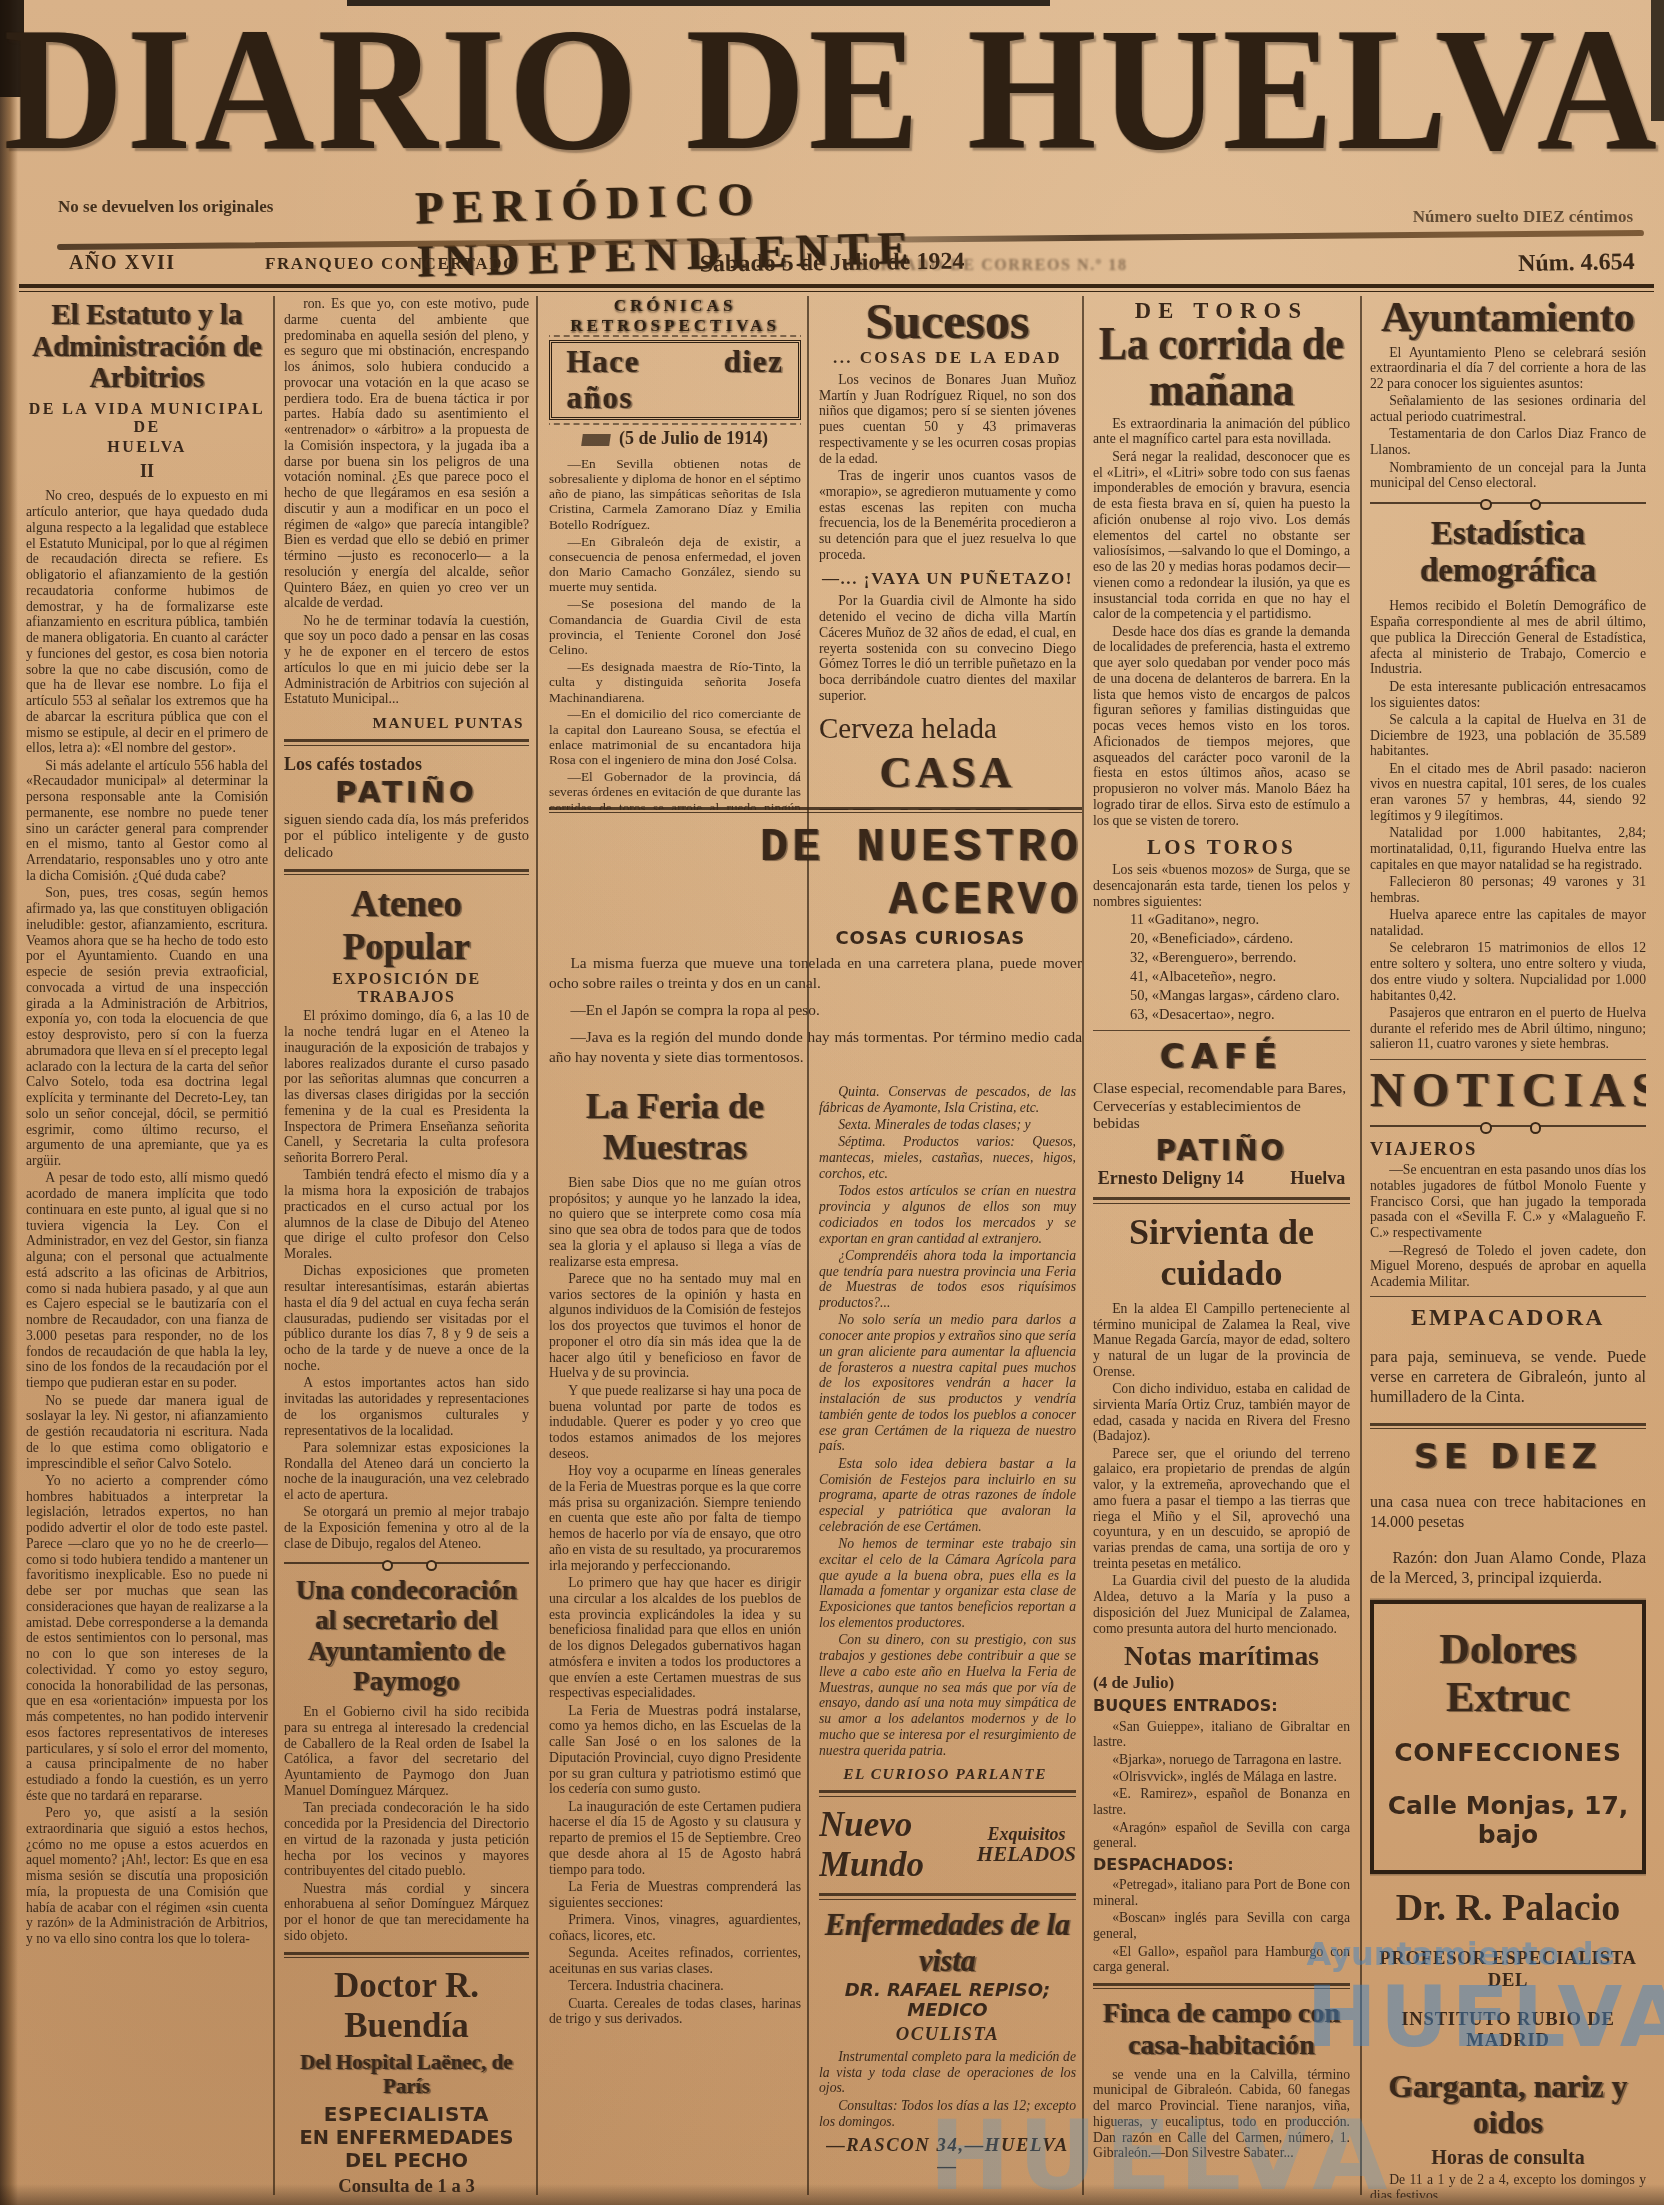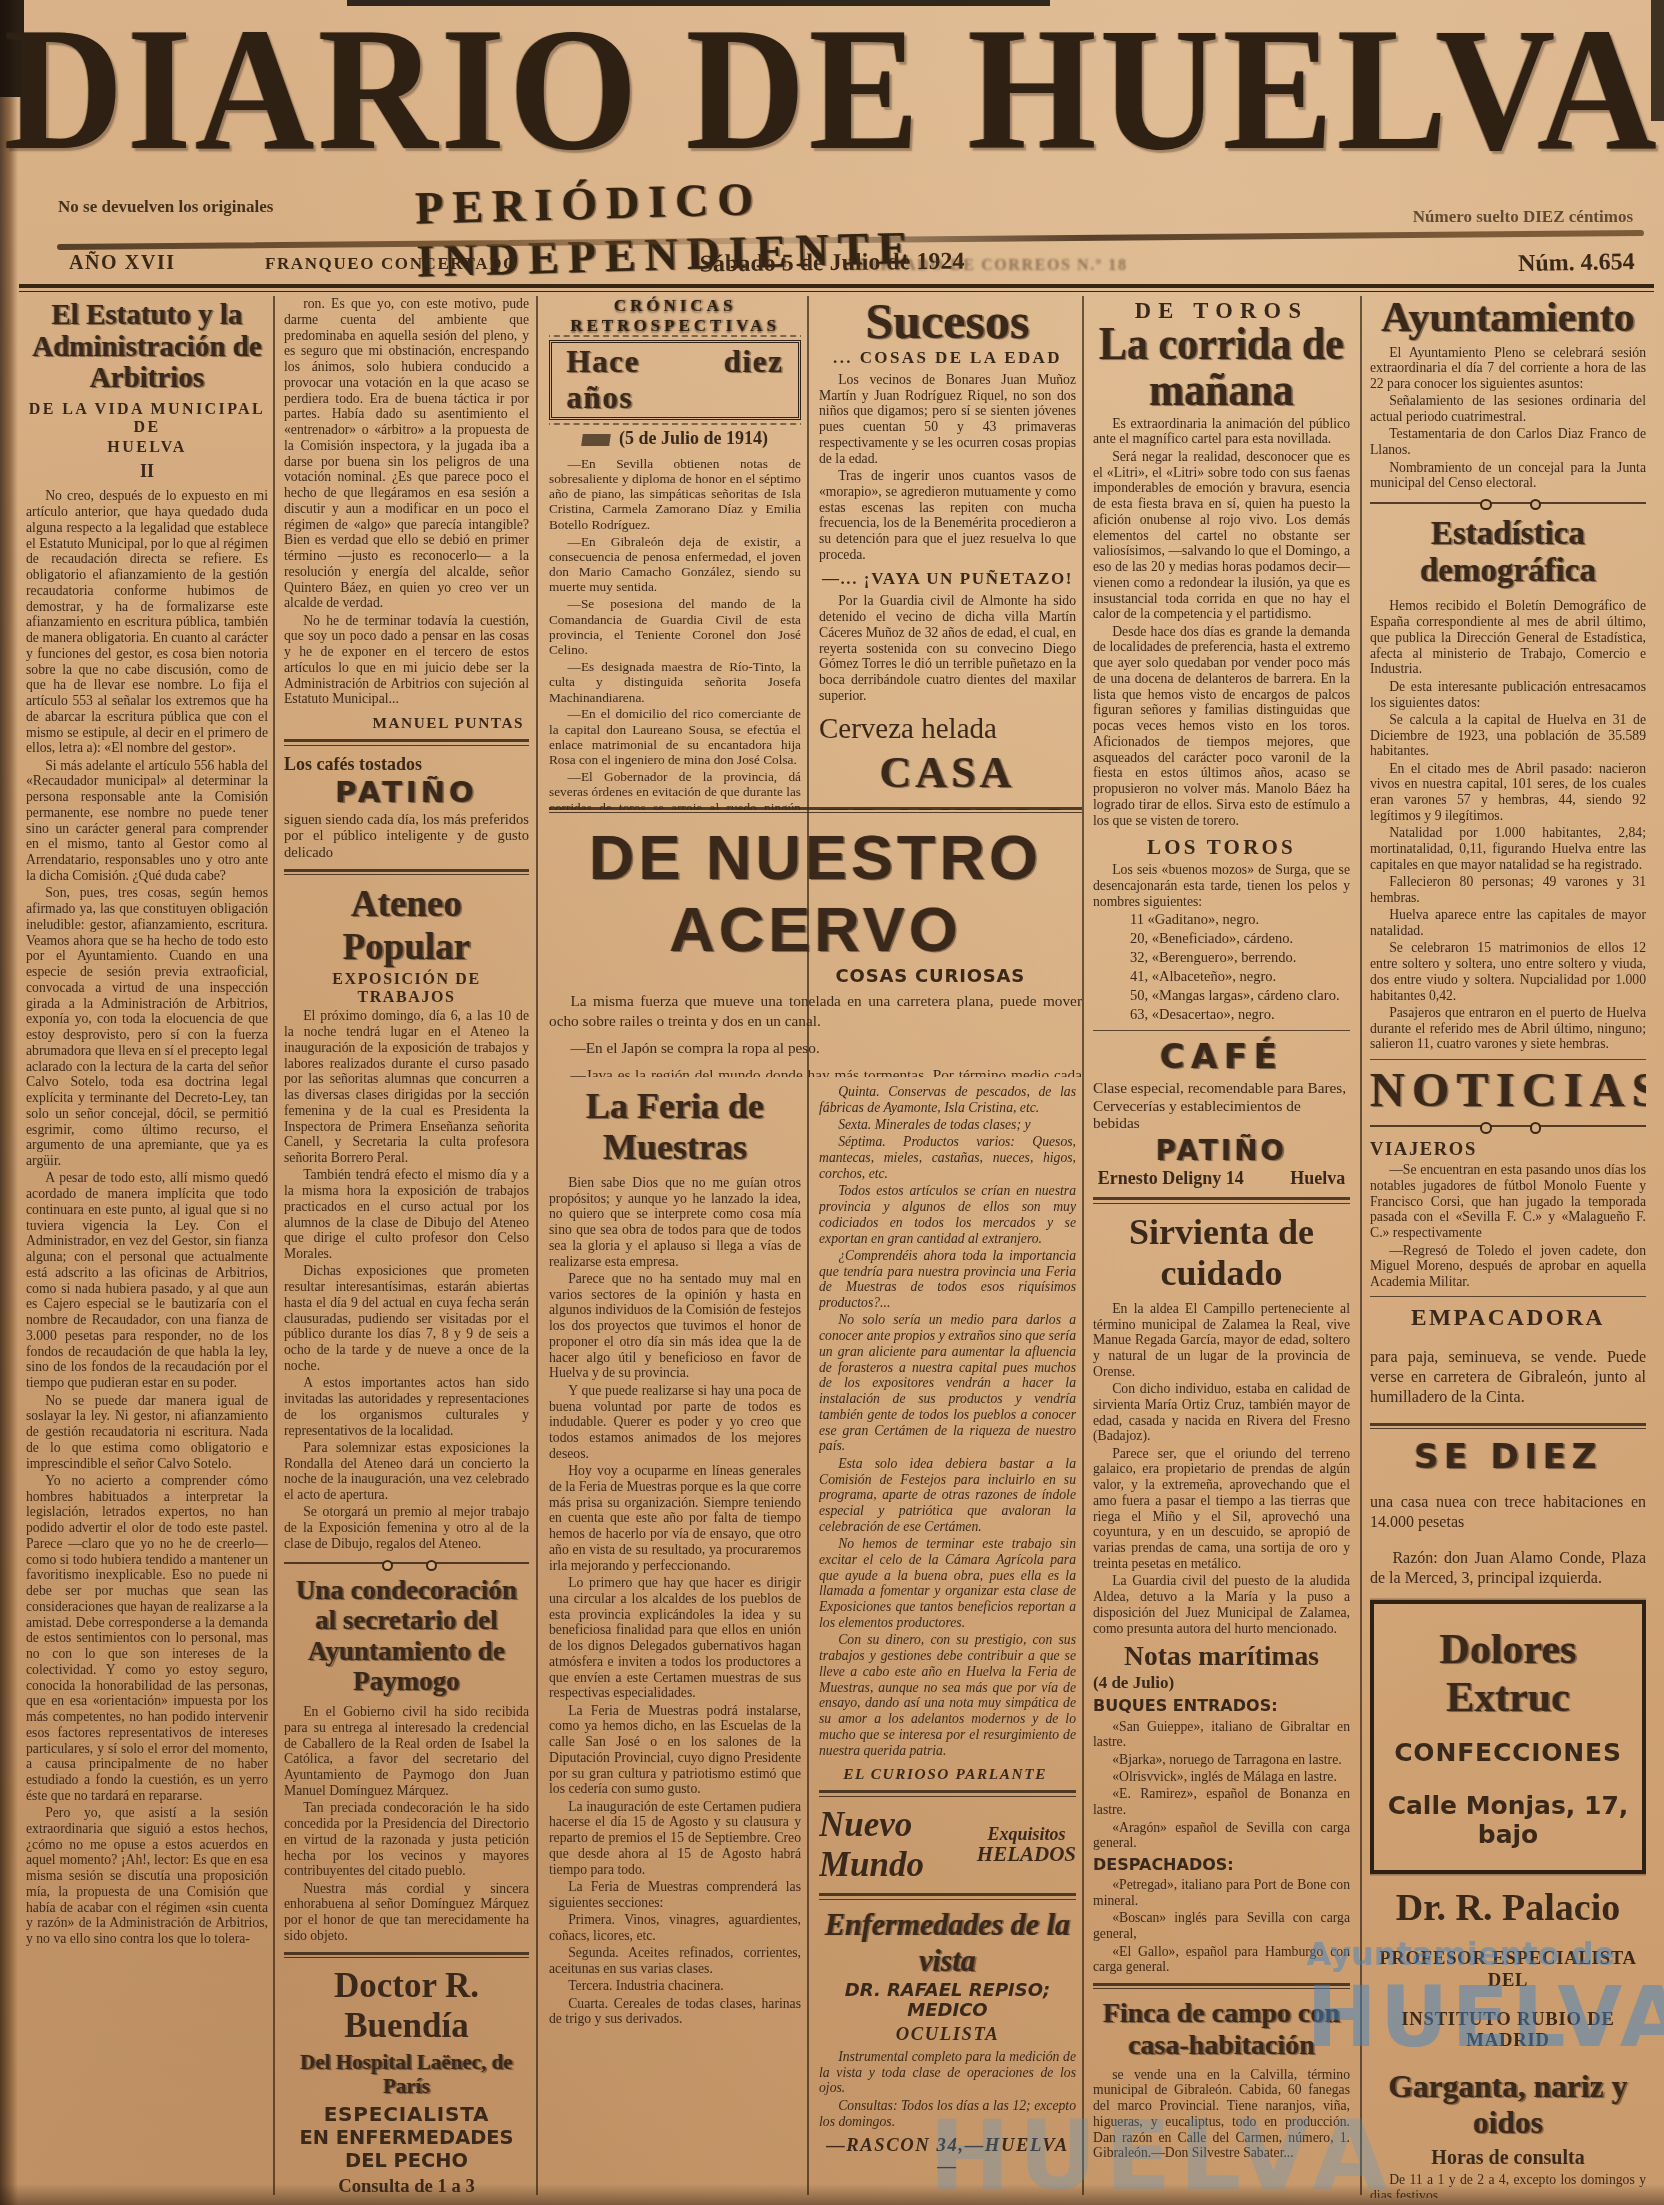--- a/index.html
+++ b/index.html
@@ -86,21 +86,21 @@
   .bu-l4{font-family:"DejaVu Sans",sans-serif;font-size:19.4px;font-weight:bold;margin:1.6px 0;}
   .bu-l5{font-size:18.6px;font-weight:bold;margin:3.2px 0;}
 
   .kicker{font-weight:bold;letter-spacing:4px;font-size:17px;text-align:center;color:#2e2013;
     text-shadow:1.6px 0 1.6px rgba(46,32,19,.55),0 1.6px 1.6px rgba(46,32,19,.45);filter:blur(0.3px);margin:0 0 4.8px;}
   .box-title{width:fit-content;margin:3.2px auto 4.8px;border:3.2px double #2e2013;outline:2.4px dashed rgba(46,32,19,.55);outline-offset:3.2px;
     padding:1.6px 14.5px;font-size:31px;font-weight:bold;letter-spacing:1.6px;}
   .cr-date{font-weight:bold;font-size:18px;text-align:center;margin:8px 0 6.5px;}
   .inkblock{display:inline-block;width:27.5px;height:12px;background:#2e2013;opacity:.7;margin-right:9.7px;transform:skewX(-8deg);vertical-align:middle;}
 
-  .h-acervo{font-family:Liberation Sans, sans-serif;font-size:63px;font-weight:bold;letter-spacing:4px;text-align:center;margin:1.6px 0 0;}
+  .h-acervo{font-family:Liberation Mono, monospace;font-size:47px;font-weight:bold;letter-spacing:4px;text-align:right;margin:1.6px 0 0;}
   .acervo-sub{font-family:"DejaVu Sans",sans-serif;font-size:18px;font-weight:bold;text-align:right;padding-right:57px;margin:0 0 4.8px;letter-spacing:0.8px;}
   .acervo-items .para{font-size:15.3px;line-height:1.3;margin:0 0 7.3px;}
 
   .h-feria{font-size:36px;font-weight:bold;text-align:center;margin:1.6px 0 6.5px;}
   .h-sucesos{font-size:50px;font-weight:bold;text-align:center;margin:0 0 1.6px;line-height:1;}
   .suc-kicker{font-size:17px;font-weight:bold;letter-spacing:2.4px;text-align:center;margin:1.6px 0 4.8px;}
   .suc-sub{font-size:17px;font-weight:bold;letter-spacing:1.6px;text-align:center;margin:6.5px 0 4.8px;}
   .ad-cerveza{margin:8px 0 0;}
   .cz-l1{font-size:29px;margin:0 0 3.2px;font-weight:500;}
   .cz-l2{font-size:44px;font-weight:bold;letter-spacing:4px;text-align:center;margin:0;}

